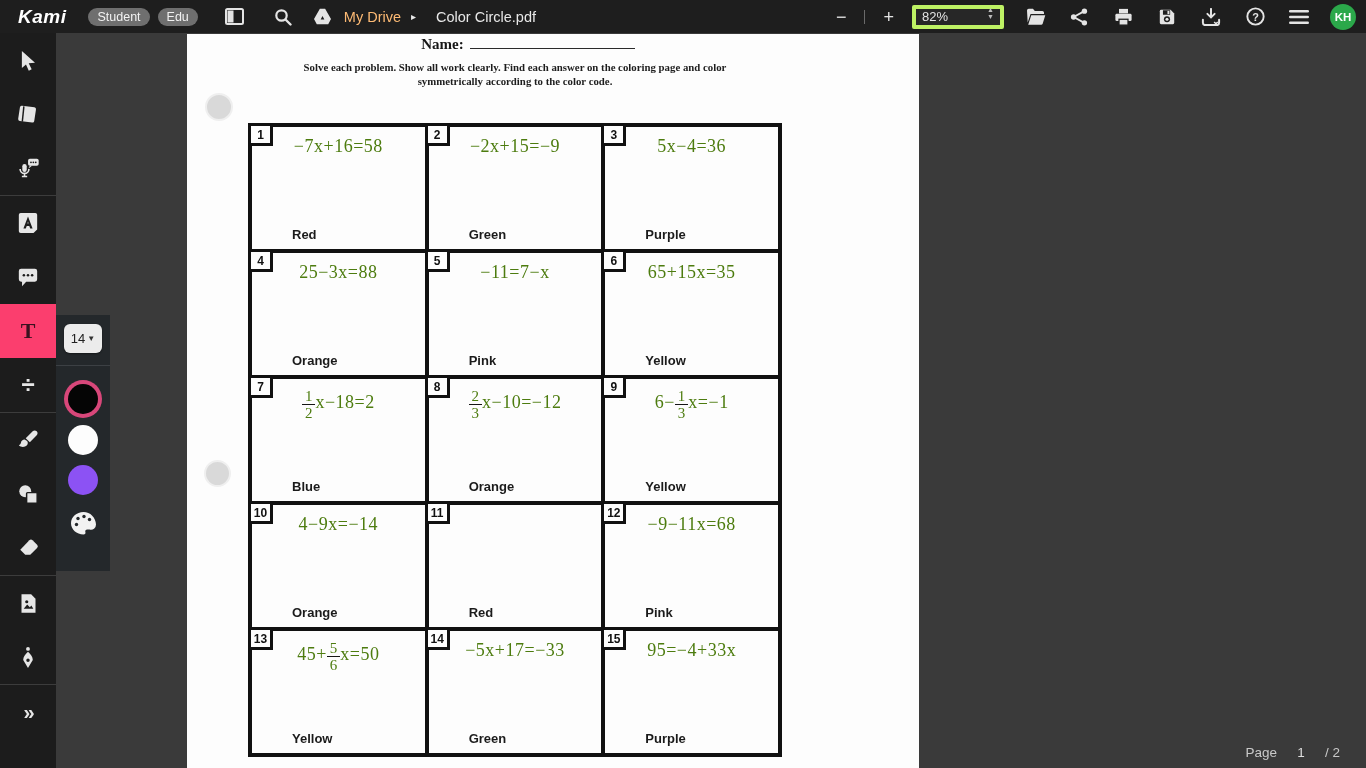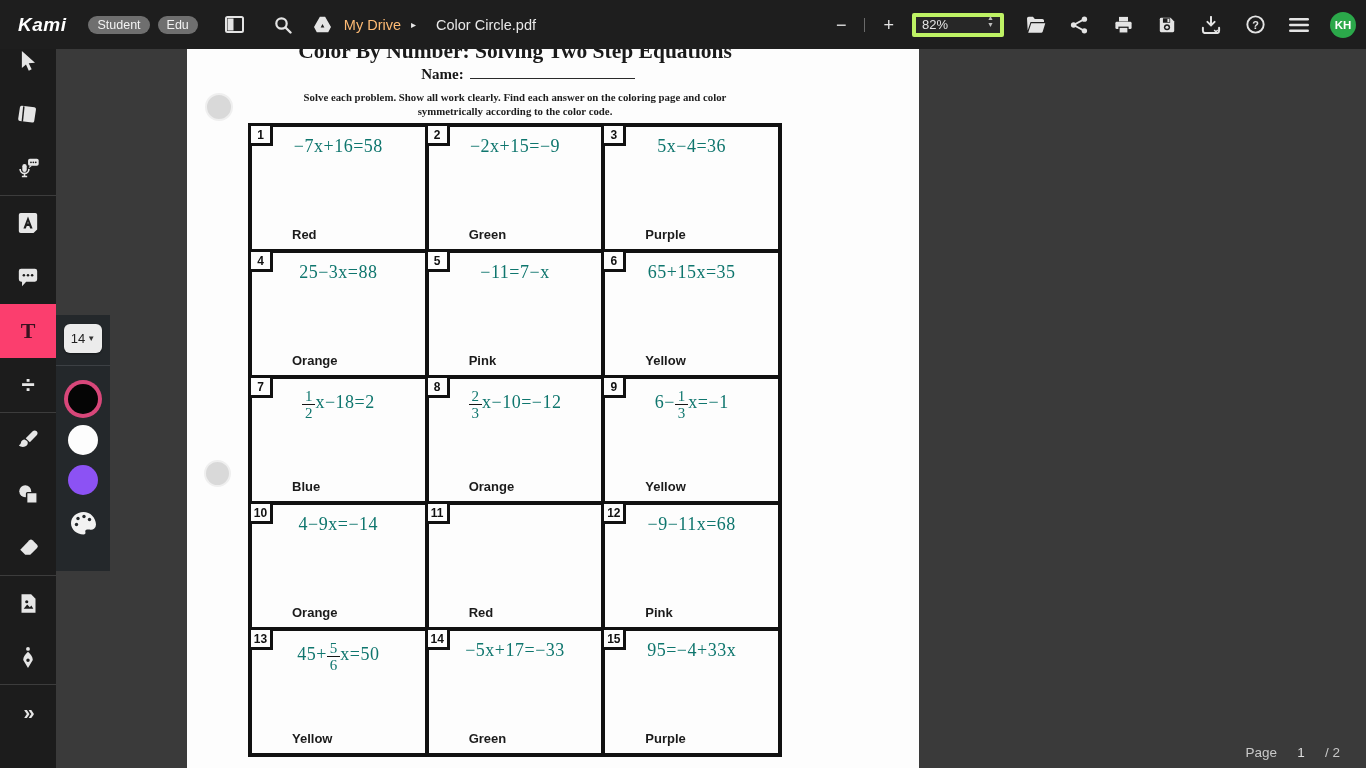--- a/index.html
+++ b/index.html
@@ -1,20 +1,20 @@
 <!DOCTYPE html>
 <html><head>
 <meta charset="utf-8">
 <style>
   * { margin:0; padding:0; box-sizing:border-box; }
   html,body { width:1366px; height:768px; overflow:hidden; background:#3a3a3a;
               font-family:"Liberation Sans", sans-serif; }
 
   
-  .topbar { position:absolute; left:0; top:0; width:1366px; height:49px;
+  .topbar { position:absolute; left:0; top:0; width:1366px; height:33px;
             background:#1e1e1e; display:flex; align-items:center; z-index:30; }
   .logo { color:#fff; font-weight:bold; font-style:italic; font-size:19px;
           margin-left:18px; letter-spacing:.5px; }
   .badge { background:#6f6f6f; color:#f2f2f2; font-size:12.5px; padding:2px 9px;
            border-radius:10px; margin-left:8px; }
   .badge.first { margin-left:22px; }
   .tb-btn { display:flex; align-items:center; justify-content:center;
             width:26px; height:26px; cursor:pointer; }
   .tb-btn svg { display:block; }
   .crumb { color:#fdba74; font-size:14.5px; margin-left:8px; cursor:pointer; }
@@ -74,21 +74,21 @@
            transform:translateX(-38px); }
   .grid { position:absolute; left:61px; top:89px; width:534px;
           display:grid; grid-template-columns:repeat(3, 1fr);
           border-top:4px solid #111; border-left:4px solid #111; }
   .cell { position:relative; height:126px; border-right:4px solid #111; border-bottom:4px solid #111;
           background:#fdfdfd; }
   .numbox { position:absolute; left:-4px; top:-4px; width:25px; height:23px;
             border:3.5px solid #111; background:#fdfdfd; display:flex; align-items:center;
             justify-content:center; font-size:12px; font-weight:bold; color:#111; }
   .eq { text-align:center; padding-top:9px; font-family:"Liberation Serif", serif;
-        font-size:18px; color:#0f766e; letter-spacing:.5px; white-space:nowrap; }
+        font-size:18px; color:#4d7c0f; letter-spacing:.5px; white-space:nowrap; }
   .frac { display:inline-block; vertical-align:-10px; text-align:center;
           font-size:15px; line-height:1.08; letter-spacing:0; }
   .frac .num { display:block; border-bottom:1.6px solid #151515; padding:0 3px; }
   .frac .den { display:block; }
   .clabel { position:absolute; left:8px; bottom:7px; font-size:13px; font-weight:bold; color:#1b1b1b;padding-left:32px; }
 
   .anchor-dot { position:absolute; border-radius:50%; background:#d9d9d9;
                 border:2px solid #efefef; cursor:pointer; }
   .dot1 { left:149px; top:60px; width:28px; height:28px; }
   .dot2 { left:148px; top:427px; width:27px; height:27px; }
@@ -289,21 +289,20 @@
         <circle cx="8" cy="7.5" r="1.7" fill="#24282b"></circle>
         <circle cx="14" cy="5.5" r="1.7" fill="#24282b"></circle>
         <circle cx="19.5" cy="8.5" r="1.7" fill="#24282b"></circle>
         <circle cx="6.5" cy="13.5" r="1.7" fill="#24282b"></circle>
       </svg>
   </div>
 </div>
 
 <div class="canvas">
   <div class="page">
-    <div class="doc-title">Color By Number: Solving Two Step Equations</div>
     <div class="nameline">
       <span>Name:</span><span class="rule"></span>
     </div>
     <div class="instr">
       <div>Solve each problem.  Show all work clearly.  Find each answer on the coloring page and color</div>
       <div>symmetrically according to the color code.</div>
     </div>
     <div class="grid" id="grid">
   <div class="cell">
     <span class="numbox">1</span>

